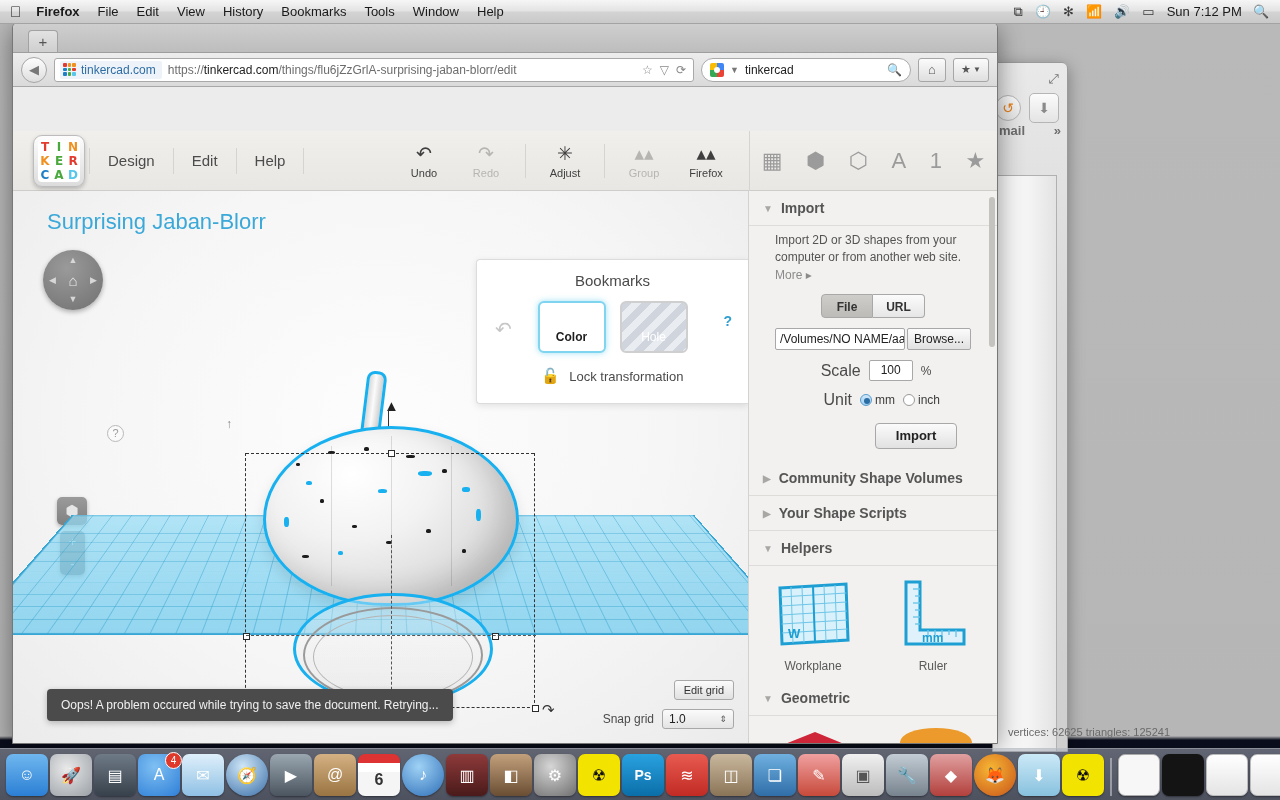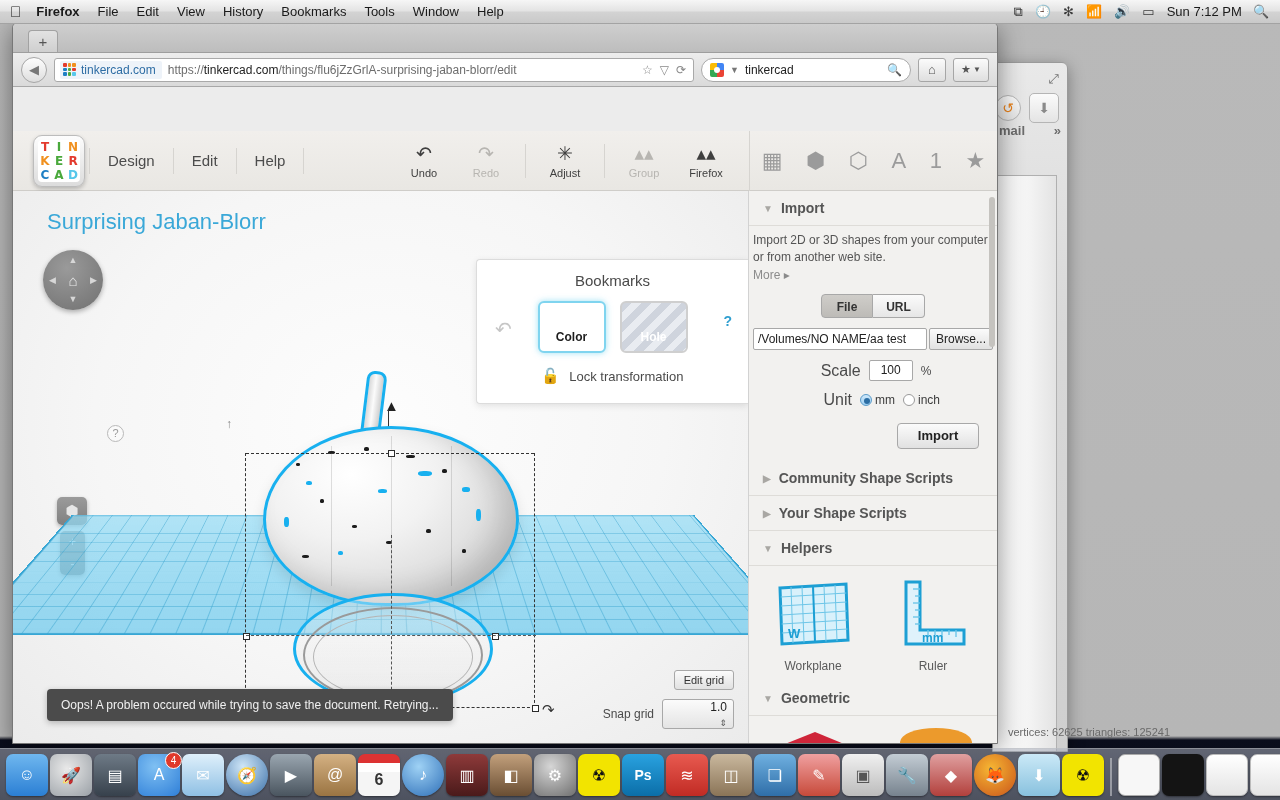--- a/index.html
+++ b/index.html
@@ -294,58 +294,58 @@
   .insp-row { display:flex; align-items:center; justify-content:center; gap:14px; margin-top:12px; position:relative; }
   .insp-undo { position:absolute; left:18px; top:16px; color:#c6c6c6; font-size:20px; }
   .insp-help { position:absolute; right:16px; top:12px; color:#2f9fd0; font-size:14px; font-weight:bold; }
   .swatch {
     width:68px; height:52px; border-radius:6px; display:flex; align-items:flex-end;
     justify-content:center; padding-bottom:7px; font-size:12px;
   }
   .sw-color { background:#fff; border:2px solid #7fd4ef; color:#1d1d1d; font-weight:bold;
     box-shadow:0 0 6px rgba(80,200,235,.55); }
   .sw-hole {
-    border:2px solid #cfcfcf; color:#fff; font-weight:bold;
+    border:2px solid #cfcfcf; color:#fff; font-weight:normal;
     background:repeating-linear-gradient(135deg,#cfd4dd 0 7px,#e9ecf1 7px 14px);
   }
   .insp-lock { display:flex; align-items:center; justify-content:center; gap:9px; margin-top:14px;
     font-size:13px; color:#4a4a4a; }
   .lock-ic { font-size:15px; color:#3d3d3d; }
 
   
   .toast {
     position:absolute; left:34px; bottom:22px; background:#4b4b4b; color:#f0f0f0;
     font-size:12px; padding:9px 14px; border-radius:4px; box-shadow:0 2px 6px rgba(0,0,0,.25);
   }
   .gridctl { position:absolute; right:14px; bottom:14px; text-align:right; }
   .btn-editgrid {
     display:inline-block; font-size:11px; padding:3px 9px; border:1px solid #a8a8a8; border-radius:3px;
     background:linear-gradient(180deg,#fbfbfb,#e1e1e1); color:#333;
   }
   .snaprow { margin-top:9px; display:flex; align-items:center; gap:8px; justify-content:flex-end; }
   .snaprow .lbl { font-size:12px; color:#4a4a4a;margin-left:35px; }
   .snapsel {
-    width:72px; height:30px; border:1px solid #a8a8a8; border-radius:3px;
+    width:72px; height:20px; border:1px solid #a8a8a8; border-radius:3px;
     background:linear-gradient(180deg,#fbfbfb,#e4e4e4);
-    display:flex; justify-content:space-between; padding:0 6px;
-    font-size:12px; color:#222;flex-direction:column;
+    display:flex; align-items:center; justify-content:space-between; padding:0 6px;
+    font-size:12px; color:#222;
   }
 
   
   .tc-panel {
     width:248px; background:#f2f1ef; position:relative; overflow:hidden;
     font-size:12px; color:#4a4a4a;
   }
   .sec-head {
     display:flex; align-items:center; gap:8px; padding:9px 14px;
     font-size:14px; font-weight:bold; color:#555;
     border-bottom:1px solid #dedcd8;
   }
   .sec-head .tri { color:#a9a7a3; font-size:10px; }
-  .sec-body { padding:6px 4px 12px; }
+  .sec-body { padding:6px 26px 12px; }
   .imp-desc { font-size:12px; line-height:17px; color:#545454; }
   .more { font-size:12px; color:#8b8b8b; margin-top:2px; }
   .segbtns { display:flex; justify-content:center; margin-top:12px; }
   .seg {
     width:52px; height:24px; line-height:24px; text-align:center; font-size:12px; font-weight:bold;
     border:1px solid #a8a8a8; color:#333;
   }
   .seg.on { background:linear-gradient(180deg,#cfcdc9,#bdbbb7); border-radius:4px 0 0 4px; }
   .seg.off { background:linear-gradient(180deg,#fbfbfb,#e6e6e6); border-left:none; border-radius:0 4px 4px 0; }
   .filerow { display:flex; margin-top:10px; }
@@ -672,21 +672,21 @@
             <span class="radio">
               <i class="rd"></i>
               <span>inch</span>
             </span>
           </div>
           <div class="impbtn">Import</div>
         </div>
 
         <div class="sec-head">
           <span class="tri">▶</span>
-          <span>Community Shape Scripts</span>
+          <span>Community Shape Volumes</span>
         </div>
 
         <div class="sec-head">
           <span class="tri">▶</span>
           <span>Your Shape Scripts</span>
         </div>
 
         <div class="sec-head">
           <span class="tri">▼</span>
           <span>Helpers</span>

